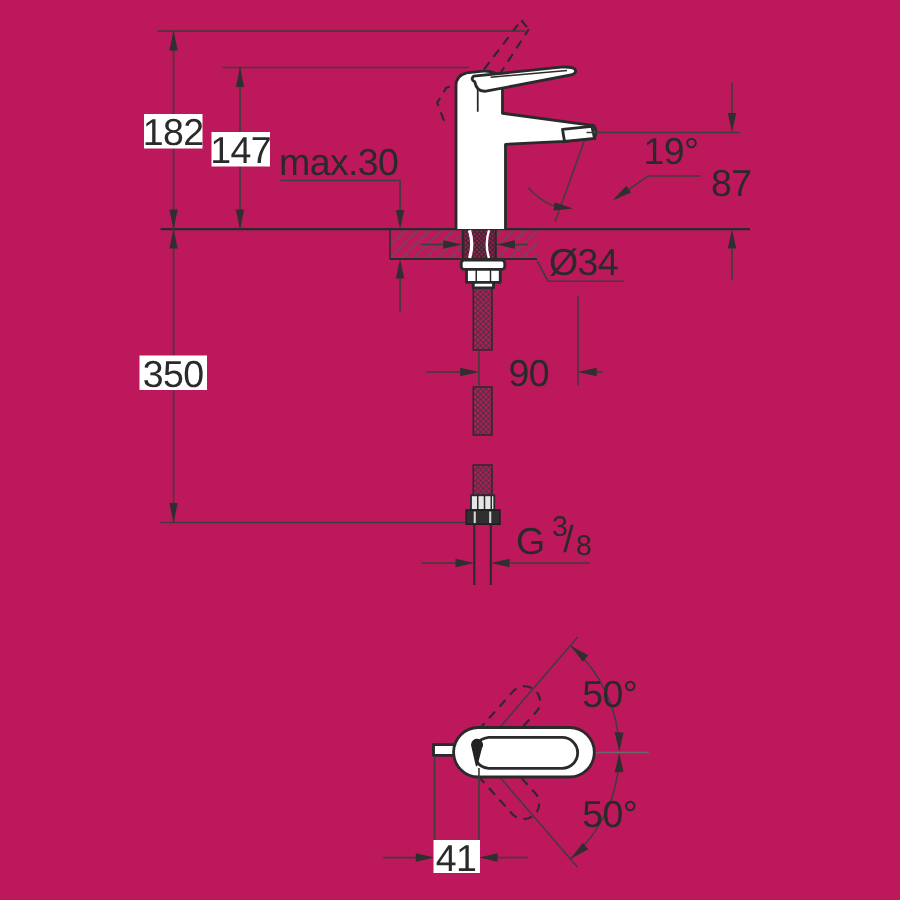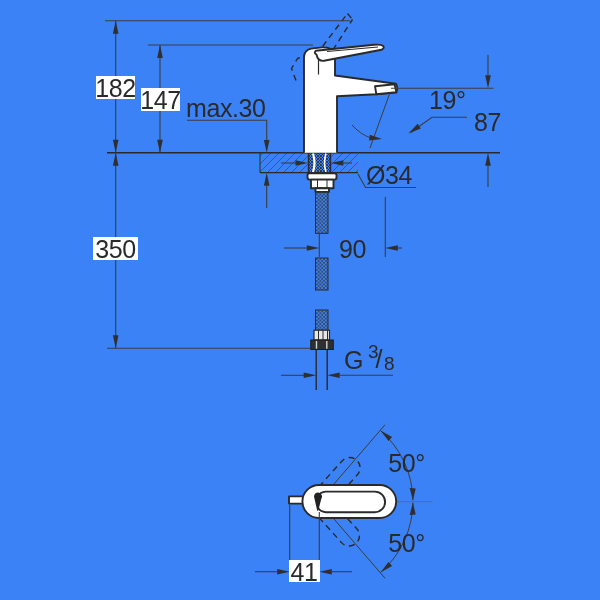--- a/index.html
+++ b/index.html
@@ -1,16 +1,16 @@
 <!DOCTYPE html>
 <html><head>
 <meta charset="utf-8">
 <style>
   html,body{margin:0;padding:0;background:#fff;}
-  .stage{width:600px;height:600px;position:relative;background:#3b82f6;overflow:hidden;}
+  .stage{width:600px;height:600px;position:relative;background:#be185d;overflow:hidden;}
   svg{display:block;}
   text{font-family:"Liberation Sans","DejaVu Sans",sans-serif;fill:#2a2a2a;letter-spacing:-0.4px;}
   .dim-txt{font-size:25px;}
   .dim-txt-sm{font-size:19px;}
   .obj{stroke:#2a2a2a;fill:none;stroke-width:1.9;stroke-linejoin:round;}
   .objfill{stroke:#2a2a2a;fill:#ffffff;stroke-width:1.9;stroke-linejoin:round;}
   .dim{stroke:#3d3d3d;fill:none;stroke-width:1.1;}
   .thin{stroke:#3d3d3d;fill:none;stroke-width:1;}
   .ctr{stroke:#6a6a6a;fill:none;stroke-width:1;}
   .arr{fill:#2f2f2f;stroke:none;}

